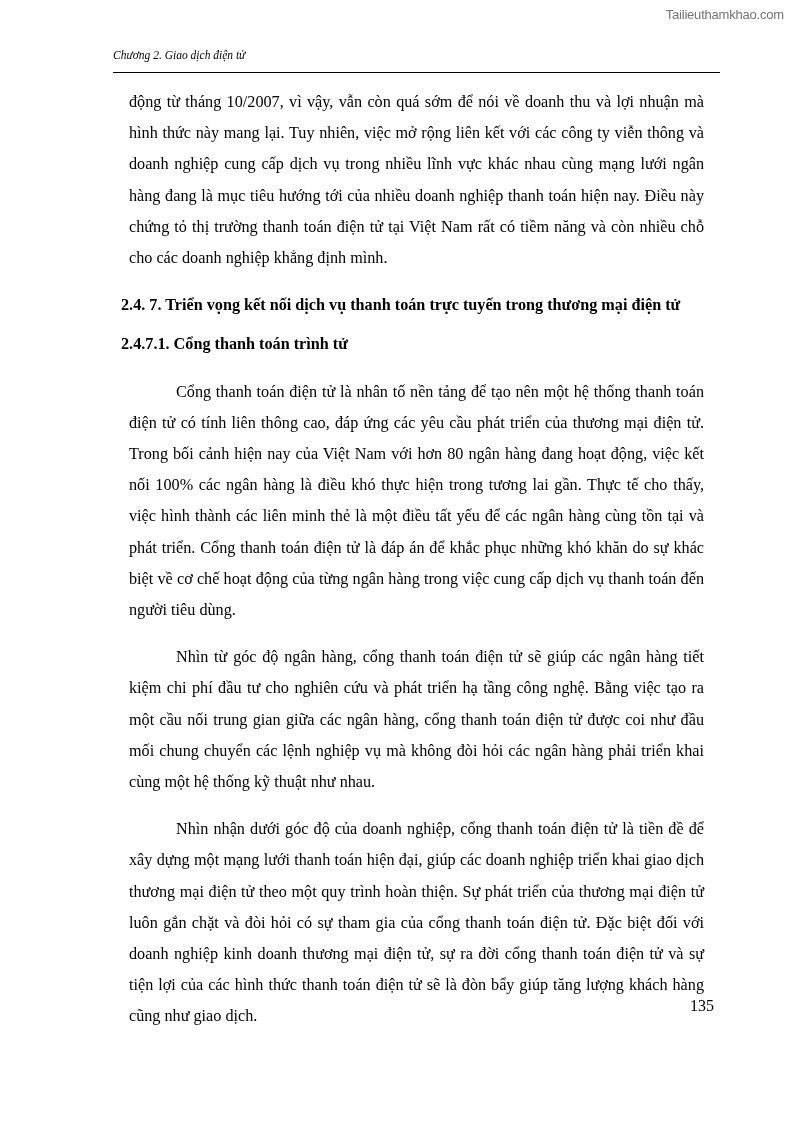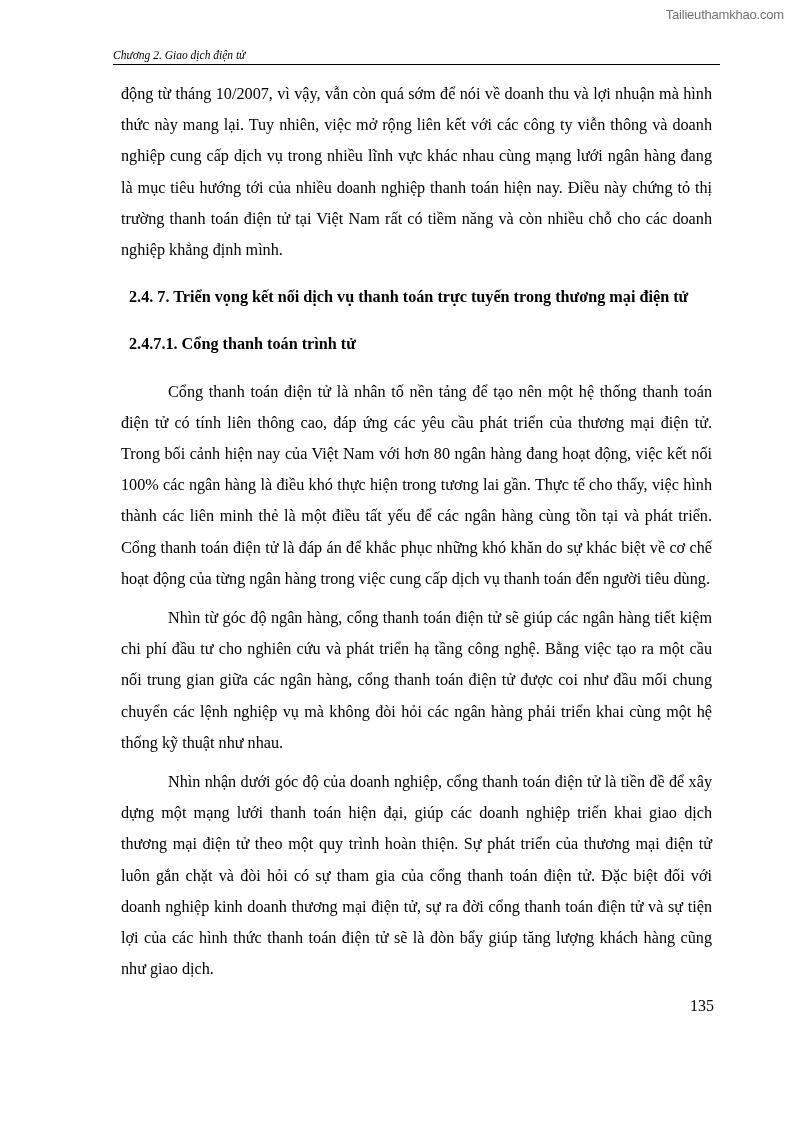--- a/index.html
+++ b/index.html
@@ -2,26 +2,26 @@
 <html><head>
   <meta charset="utf-8">
   <style>
     html, body { margin: 0; padding: 0; background: #ffffff; }
     body { width: 794px; height: 1123px; position: relative; overflow: hidden;
            font-family: "Liberation Serif", serif; color: #000; }
     .watermark { position: absolute; top: 7px; right: 10px; font-family: "Liberation Sans", sans-serif;
                  font-size: 13px; color: #737373; letter-spacing: -0.2px; }
     .running-header { position: absolute; left: 113px; top: 48px; width: 607px;
                       font-style: italic; font-size: 11.5px; border-bottom: 1px solid #000;
-                      padding-bottom: 2px; line-height: 14px; }
+                      padding-bottom: 10px; line-height: 14px; }
     .content { position: absolute; left: 113px; top: 71px; width: 607px; font-size: 16.2px;
                line-height: 31.2px; }
-    .p { text-align: justify; text-align-last: left; margin: 8px; }
+    .p { text-align: justify; text-align-last: left; margin: 16px; }
     .indent { text-indent: 47px; }
-    .h { font-weight: bold; margin: 16px; text-align: left; }
+    .h { font-weight: bold; margin: 8px; text-align: left; }
     .page-number { position: absolute; left: 690px; top: 997px; font-size: 16px; }
   </style>
 </head>
 <body>
 
 <div class="watermark">Tailieuthamkhao.com</div>
 
 <div class="running-header">Chương 2. Giao dịch điện tử</div>
 
 <div class="content">

